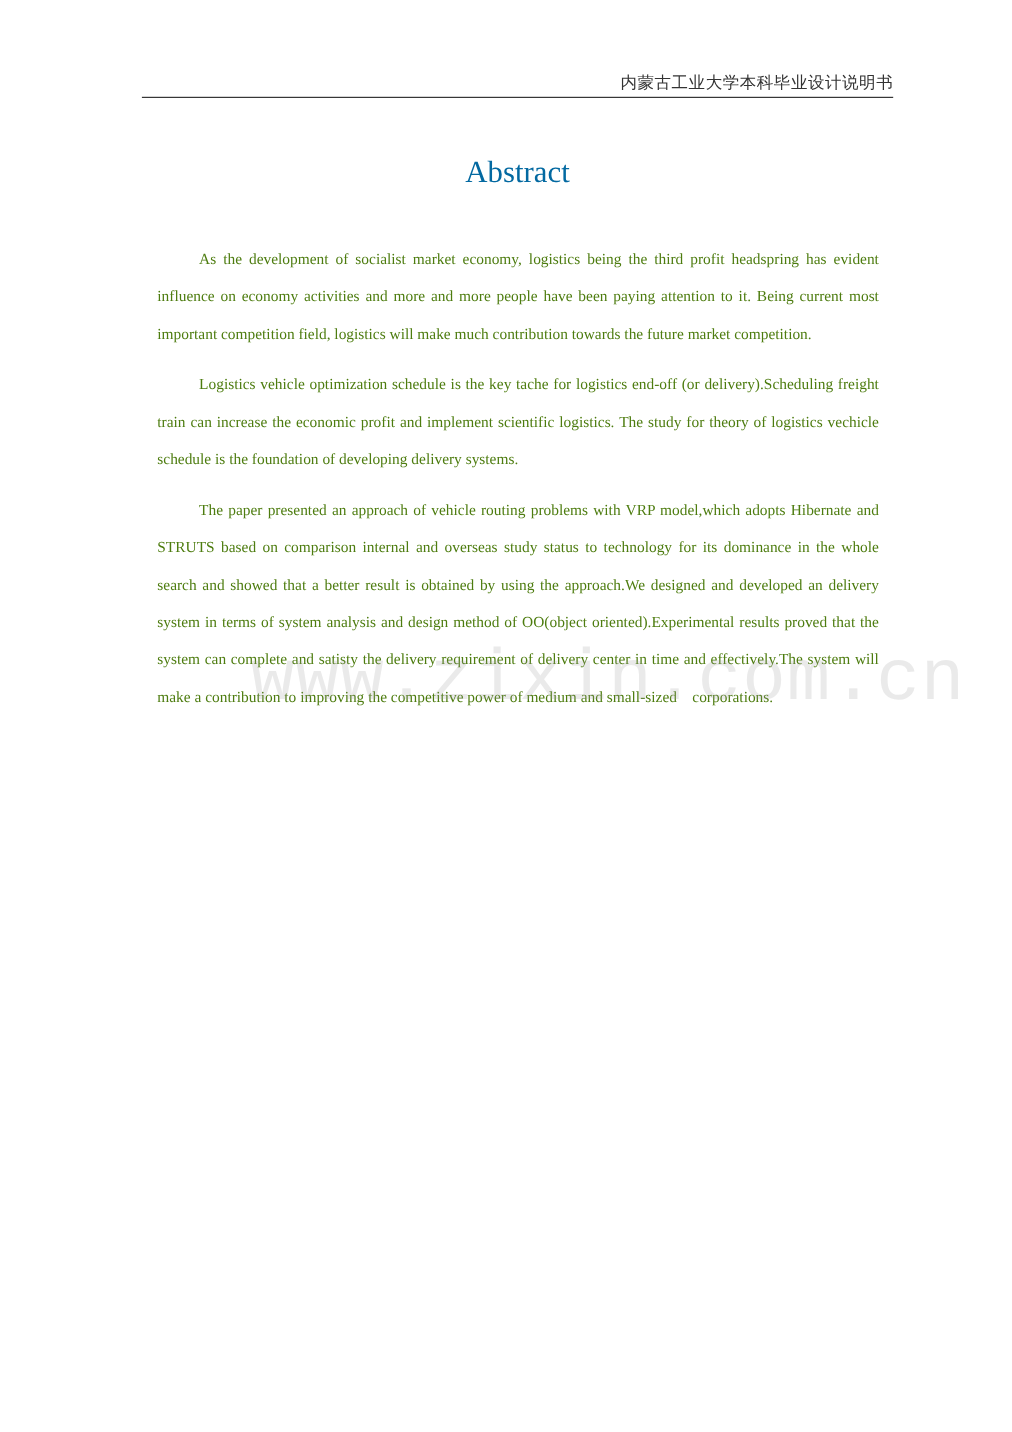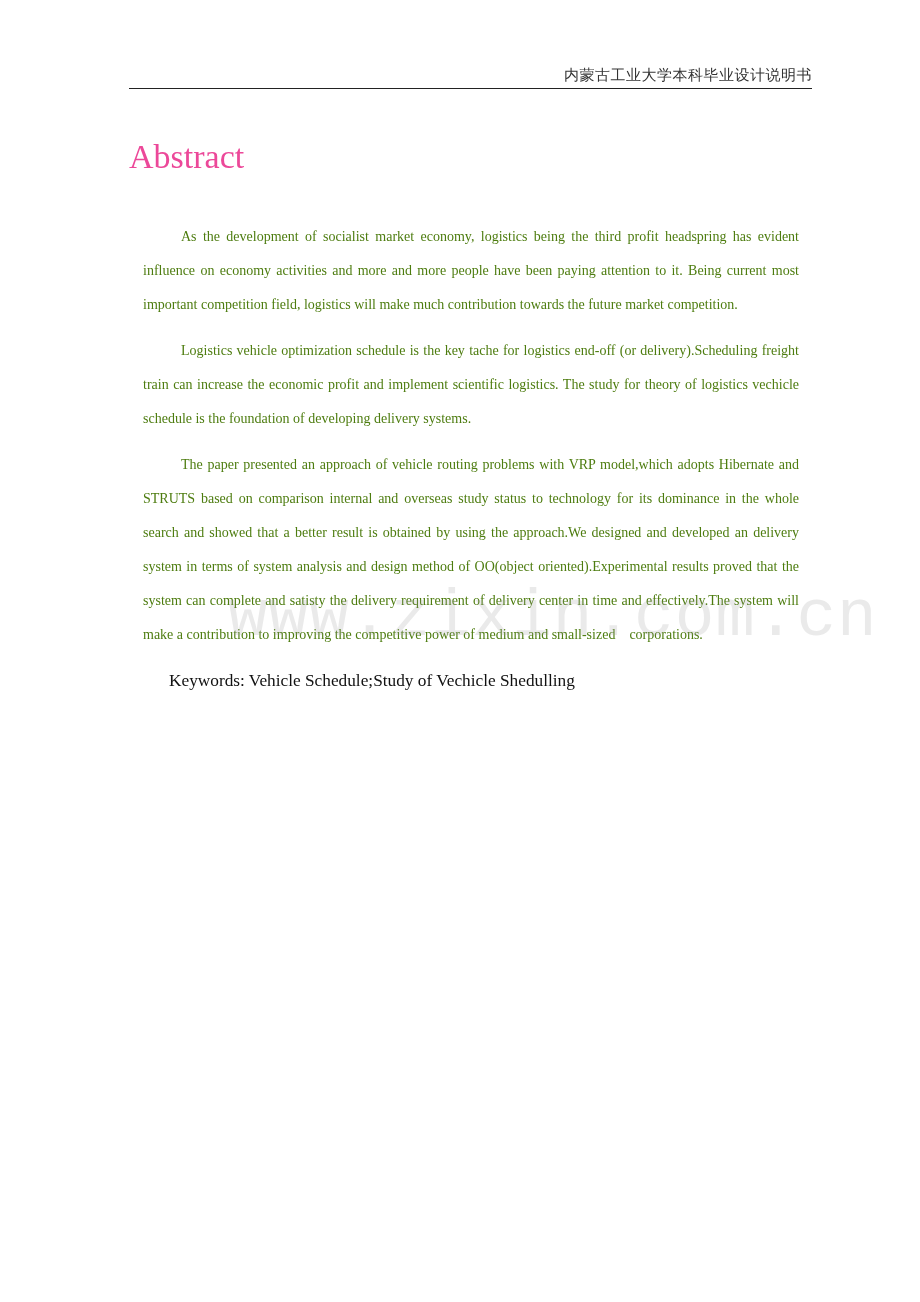--- a/index.html
+++ b/index.html
@@ -33,23 +33,24 @@
       top: 88px;
       width: 683px;
       height: 0;
       border-top: 1.5px solid #222222;
     }
     .title {
       position: absolute;
       left: 129px;
       top: 139px;
       width: 683px;
-      font-size: 34px;
+      text-align: center;
+      font-size: 28px;
       line-height: 36px;
-      color: #ec4899;
+      color: #0369a1;
       margin: 0;
       font-weight: normal;
     }
     .body-text {
       position: absolute;
       left: 131px;
       top: 208px;
       width: 680px;
     }
     .para {
@@ -86,16 +87,15 @@
 
 <div class="running-header">内蒙古工业大学本科毕业设计说明书</div>
 <div class="header-rule"></div>
 
 <h1 class="title">Abstract</h1>
 
 <div class="body-text">
   <p class="para">As the development of socialist market economy, logistics being the third profit headspring has evident influence on economy activities and more and more people have been paying attention to it. Being current most important competition field, logistics will make much contribution towards the future market competition.</p>
   <p class="para">Logistics vehicle optimization schedule is the key tache for logistics end-off (or delivery).Scheduling freight train can increase the economic profit and implement scientific logistics. The study for theory of logistics vechicle schedule is the foundation of developing delivery systems.</p>
   <p class="para" style="white-space: pre-wrap;">The paper presented an approach of vehicle routing problems with VRP model,which adopts Hibernate and STRUTS based on comparison internal and overseas study status to technology for its dominance in the whole search and showed that a better result is obtained by using the approach.We designed and developed an delivery system in terms of system analysis and design method of OO(object oriented).Experimental results proved that the system can complete and satisty the delivery requirement of delivery center in time and effectively.The system will make a contribution to improving the competitive power of medium and small-sized    corporations.</p>
-  <p class="keywords">Keywords: Vehicle Schedule;Study of Vechicle Shedulling</p>
 </div>
 
 <div class="watermark">www.zixin.com.cn</div>
 
 </body></html>

